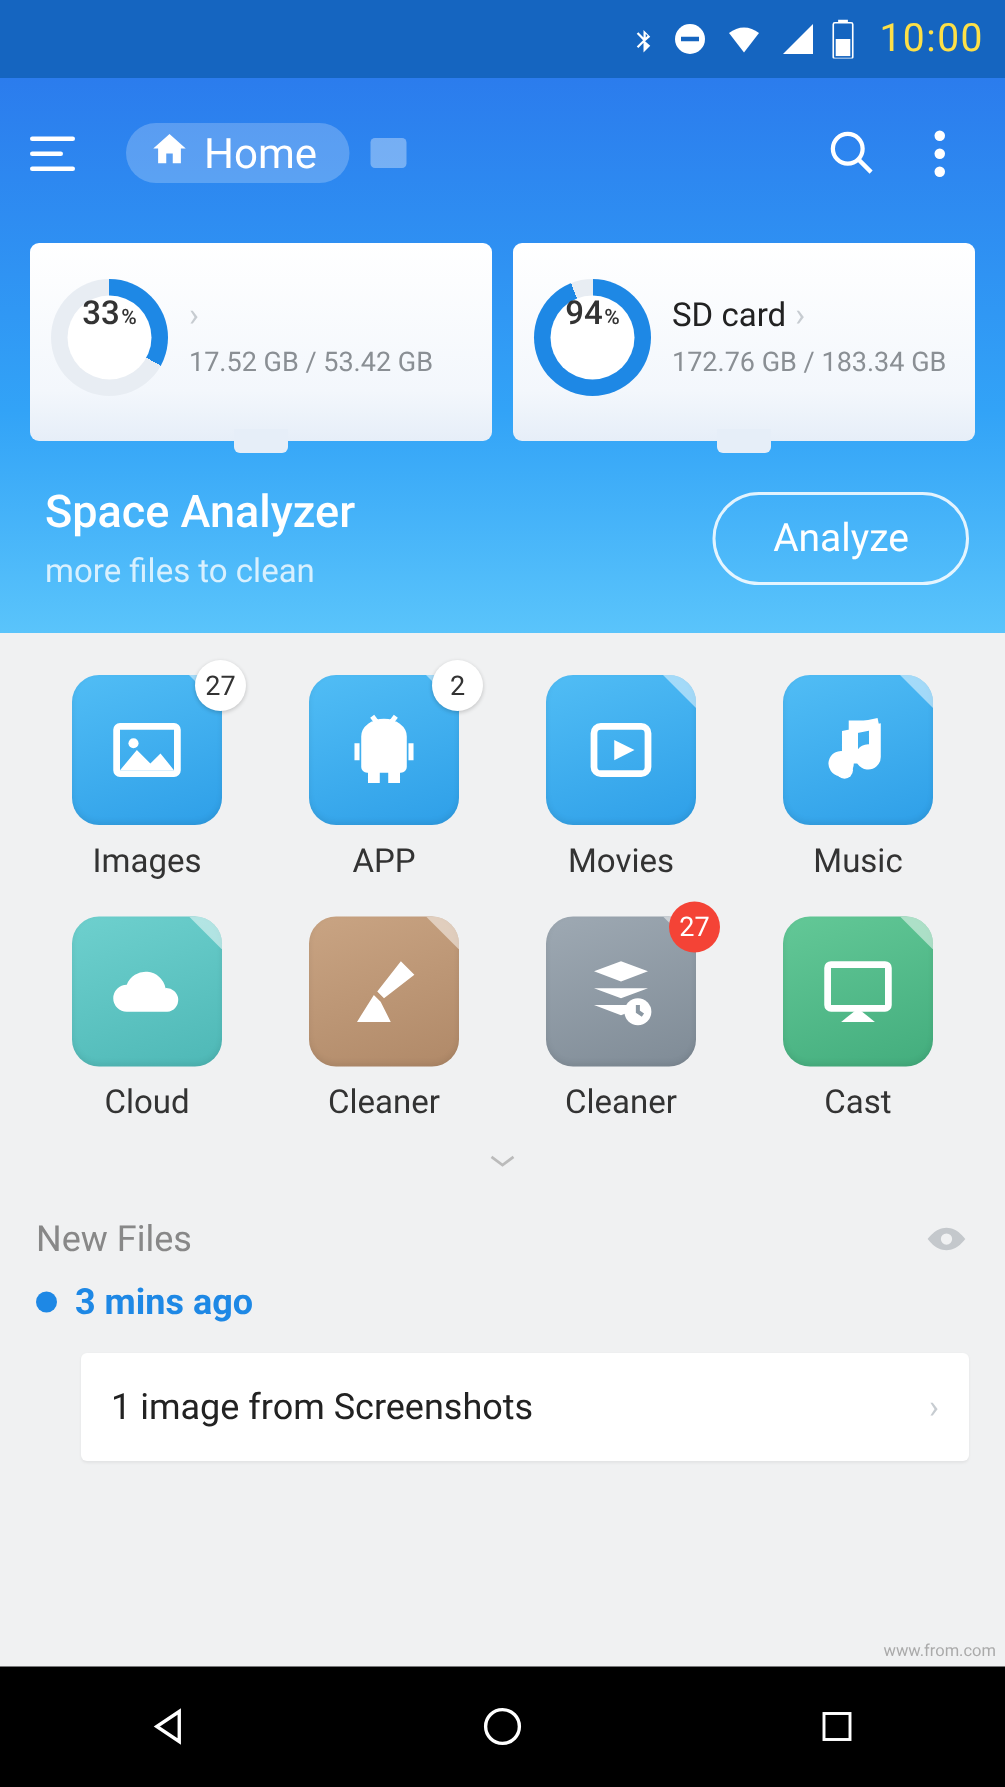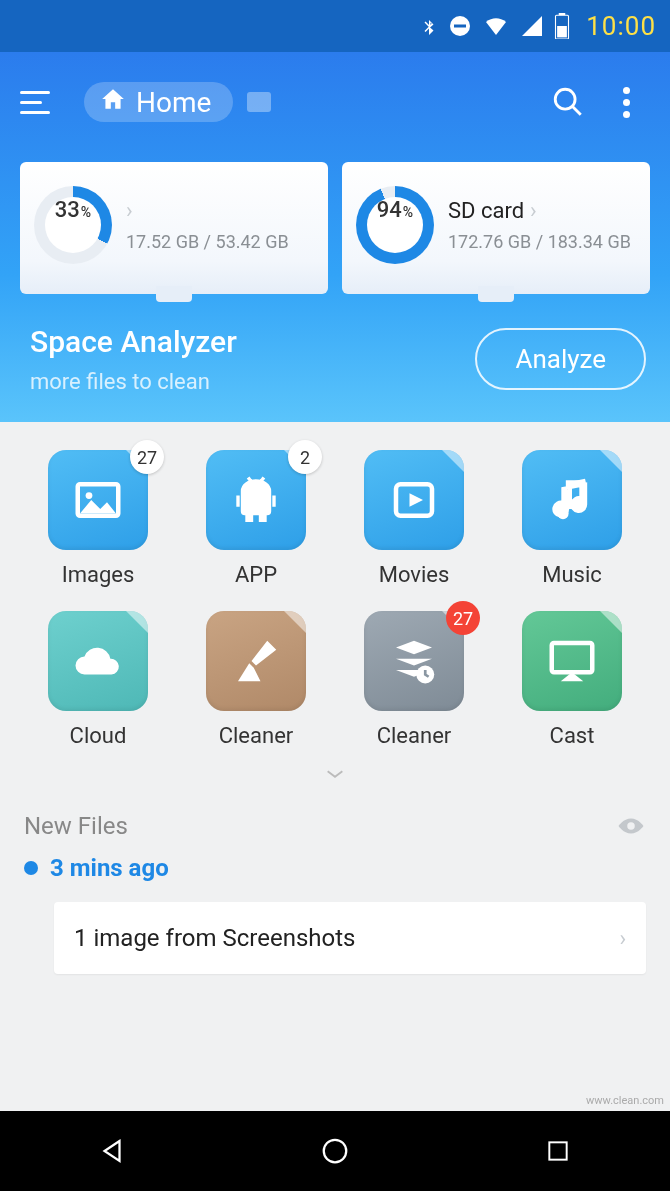--- a/index.html
+++ b/index.html
@@ -413,21 +413,21 @@
   <div class="time-label">
     <span class="time-dot"></span>
     <span>3 mins ago</span>
   </div>
   <div class="file-card">
     <span>1 image from Screenshots</span>
     <span class="chev">›</span>
   </div>
 </div>
 
-<div class="watermark">www.clean.com</div>
+<div class="watermark">www.from.com</div>
 
 <div class="navbar">
   <div class="nav-btn">
     <svg width="30" height="30" viewBox="0 0 24 24" fill="none" stroke="white" stroke-width="1.8">
         <path d="M18 4L6 12l12 8V4z"></path>
       </svg>
   </div>
   <div class="nav-btn">
     <svg width="30" height="30" viewBox="0 0 24 24" fill="none" stroke="white" stroke-width="1.8">
         <circle cx="12" cy="12" r="9"></circle>

